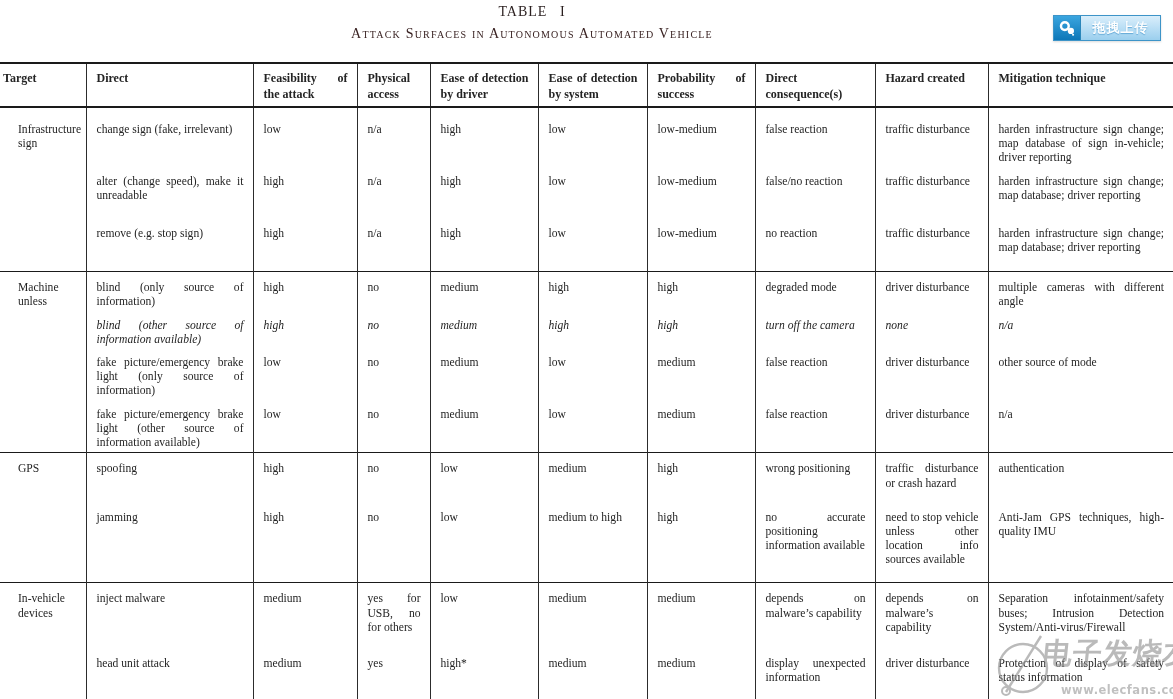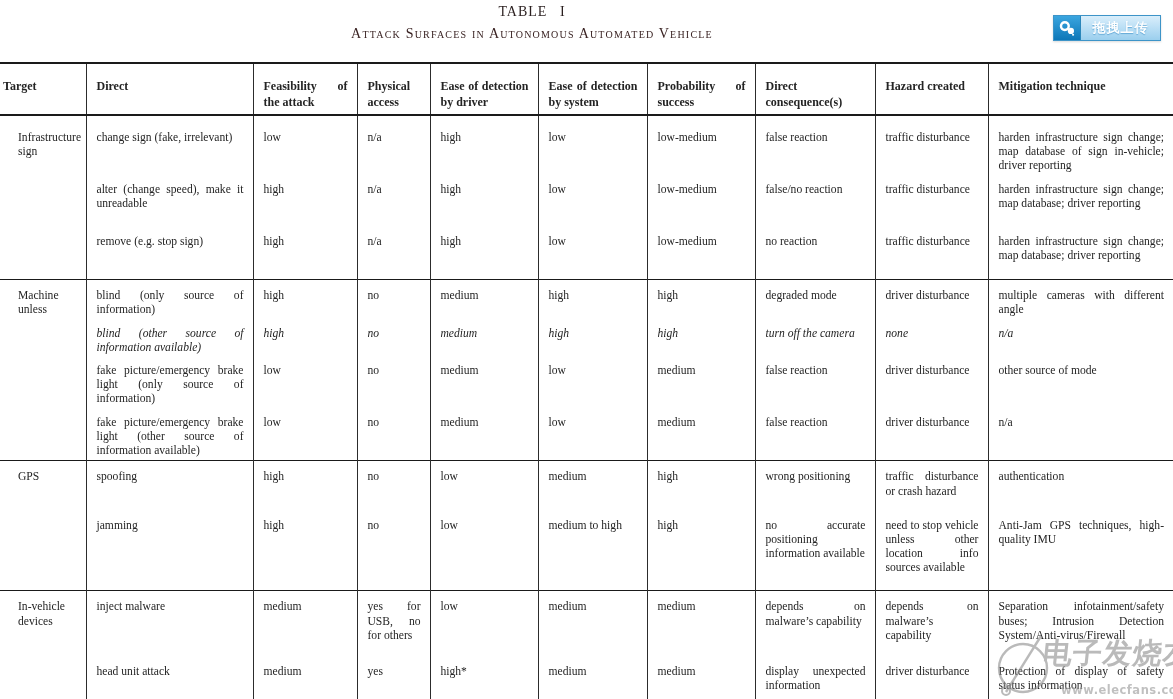--- a/index.html
+++ b/index.html
@@ -21,21 +21,21 @@
     background: linear-gradient(#d9eefb, #9bcfee); color: #ffffff; font: bold 13px "Liberation Sans", sans-serif;
     letter-spacing: 1px; text-shadow: 0 1px 1px #61a8d6; }
 
   
   .table-wrap { position: absolute; top: 62px; left: 0; width: 1173px; }
   table { border-collapse: collapse; table-layout: fixed; width: 1173px;
     font: 11.6px/1.22 "Liberation Serif", serif; color: #242424;
     border-bottom: 2.2px solid #1a1a1a; }
   thead th { border-top: 2.8px solid #1a1a1a; border-bottom: 2.2px solid #1a1a1a;
     border-left: 1px solid #2c2c2c; vertical-align: top; text-align: justify;
-    font-weight: bold; font-size: 12px; line-height: 1.3; padding: 15px 9px 4px 10px; }
+    font-weight: bold; font-size: 12px; line-height: 1.3; padding: 7px 9px 4px 10px; }
   thead th:first-child { border-left: none; padding-left: 3px; }
   td { border-left: 1px solid #2c2c2c; vertical-align: top; text-align: justify;
     padding: 9px 9px 0 10px; }
   td.target-cell { border-left: none; padding-left: 18px; }
   .group-start { border-top: 1.8px solid #1a1a1a; }
   .first-body { padding-top: 15px; }
 
   
   .watermark { position: absolute; right: 0; bottom: 1px; width: 182px; height: 66px;
     color: #909090; opacity: .62; pointer-events: none; }

